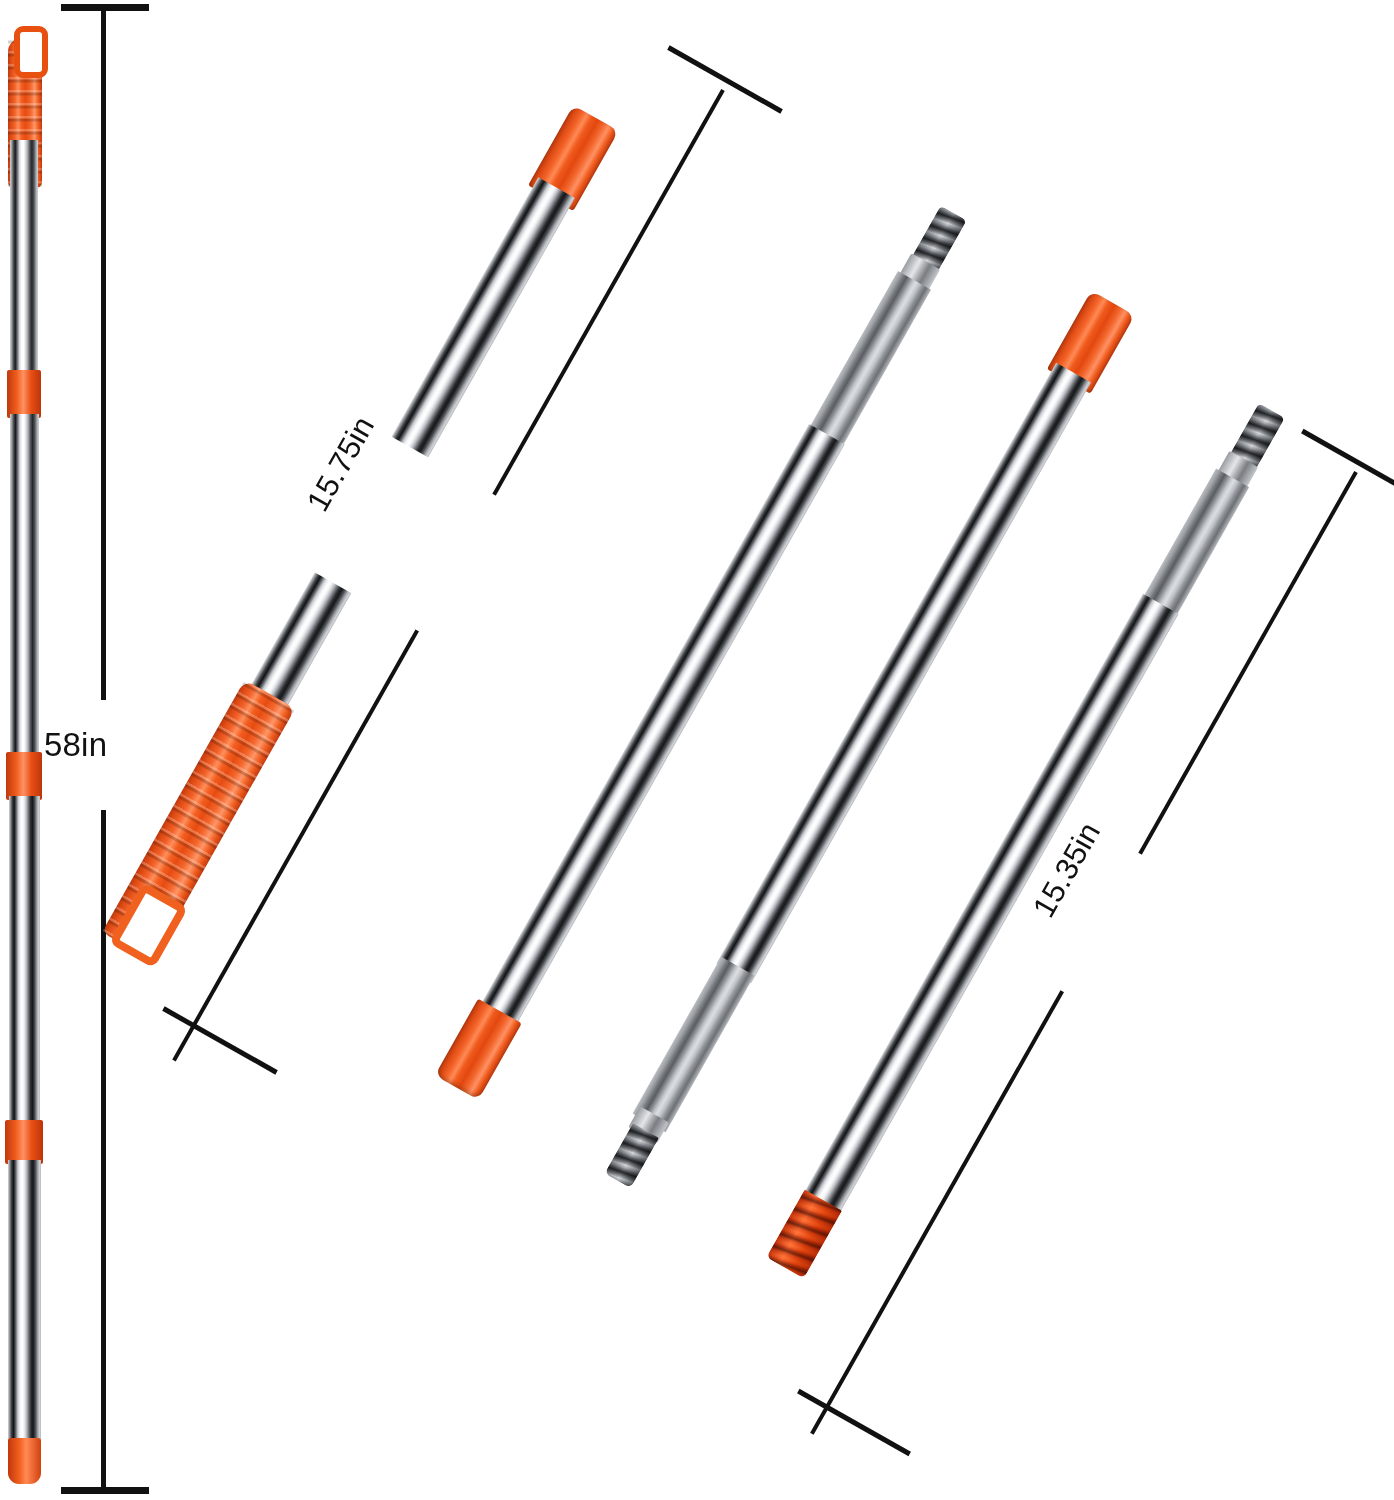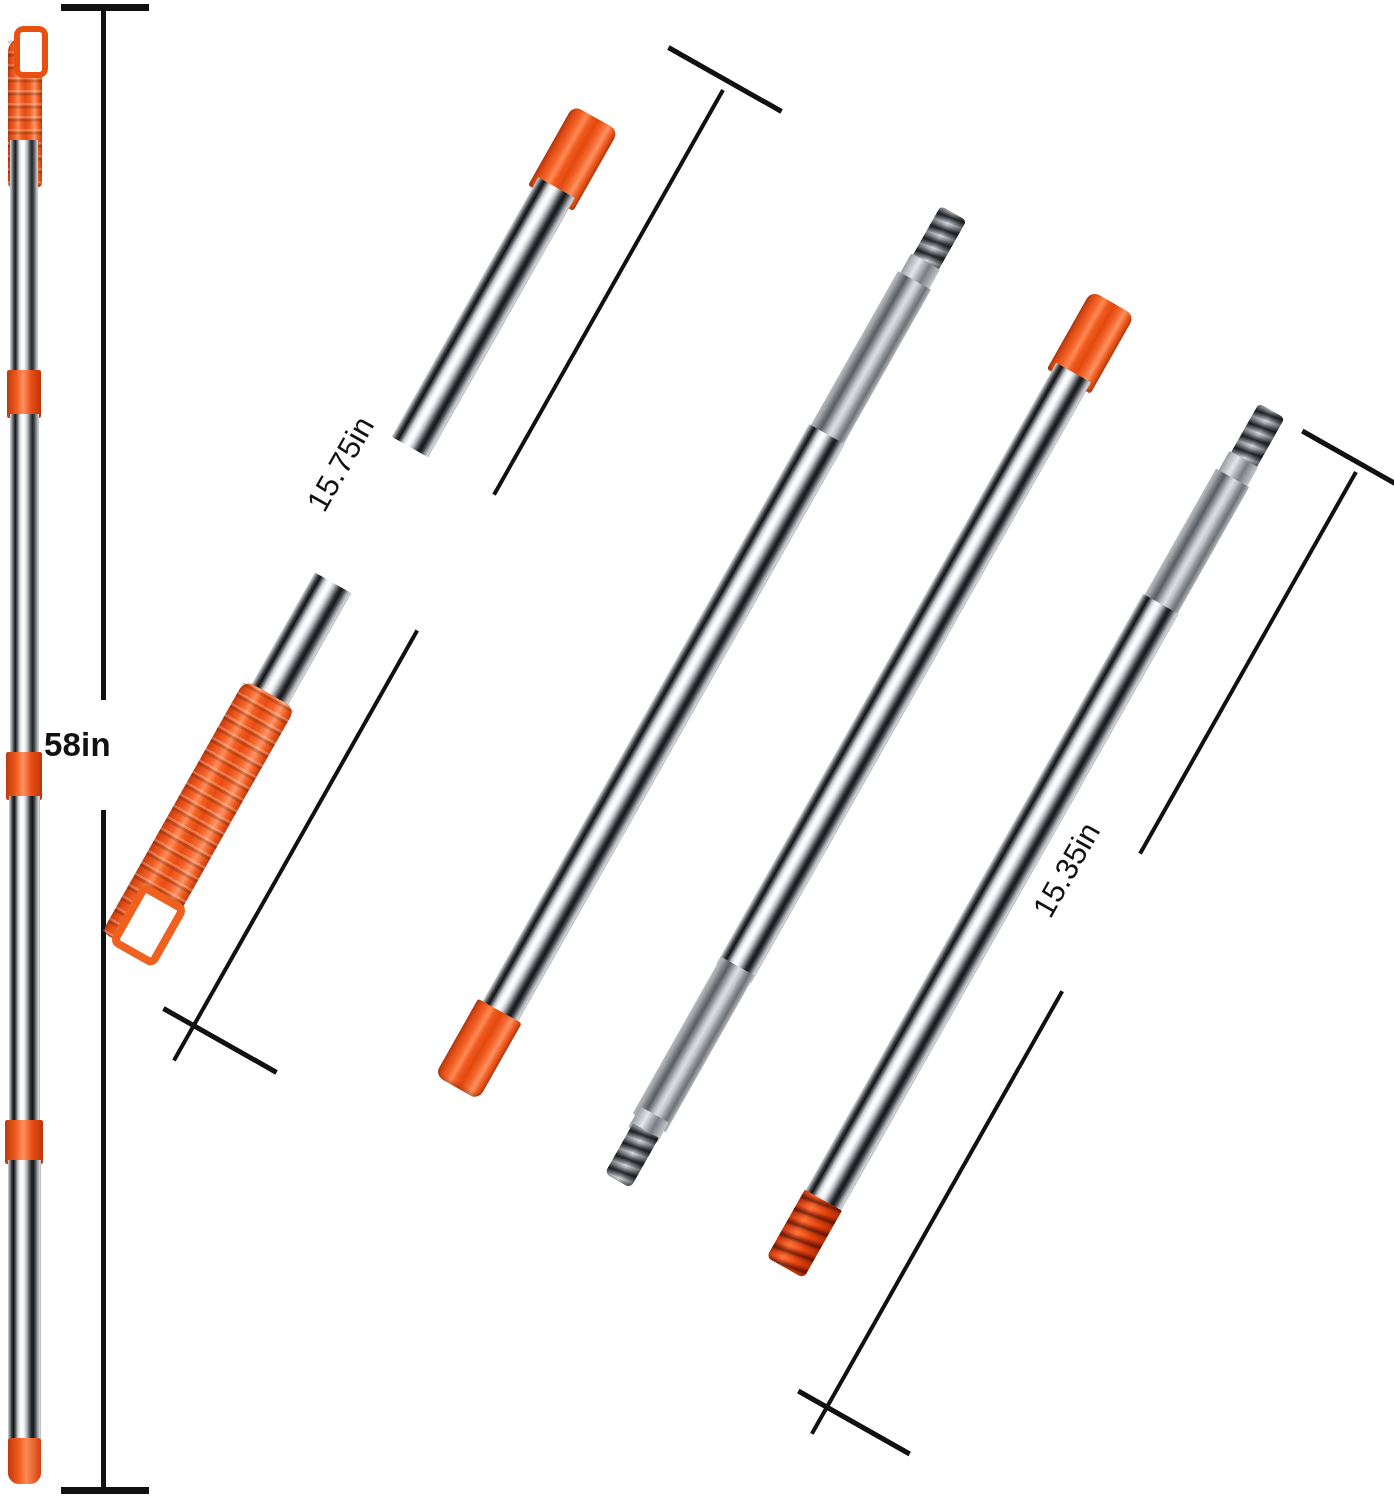--- a/index.html
+++ b/index.html
@@ -214,21 +214,21 @@
       <div class="tube"></div>
     </div>
     <div class="foot" style="left:8px;top:1438px;width:33px;height:46px;"></div>
   </div>
 
   <div>
     <div class="dim-line" style="left:101px;top:6px;width:5px;height:1488px;"></div>
     <div class="dim-tick" style="left:61px;top:4px;width:88px;height:7px;"></div>
     <div class="dim-tick" style="left:61px;top:1487px;width:88px;height:7px;"></div>
     <div style="position:absolute;left:86px;top:700px;width:36px;height:110px;background:#fff;"></div>
-    <div class="dim-label vert" style="left:44px;top:726px;font-weight:bold;">58in</div>
+    <div class="dim-label vert" style="left:44px;top:726px;">58in</div>
   </div>
 
   <div class="pole" style="left:566px;top:118px;width:60px;height:980px;transform:rotate(29.5deg);transform-origin:50% 0%;">
     <div class="cap cap-top" style="left:4px;top:0px;width:52px;height:92px;"></div>
     <div style="position:absolute;left:9px;top:80px;width:42px;height:592px;">
       <div class="tube" style="border-radius:0 0 2px 2px;"></div>
     </div>
     <div class="grip" style="left:1px;top:662px;width:58px;height:290px;">
       <div class="grip-rings" style="top:0;"></div>
     </div>

